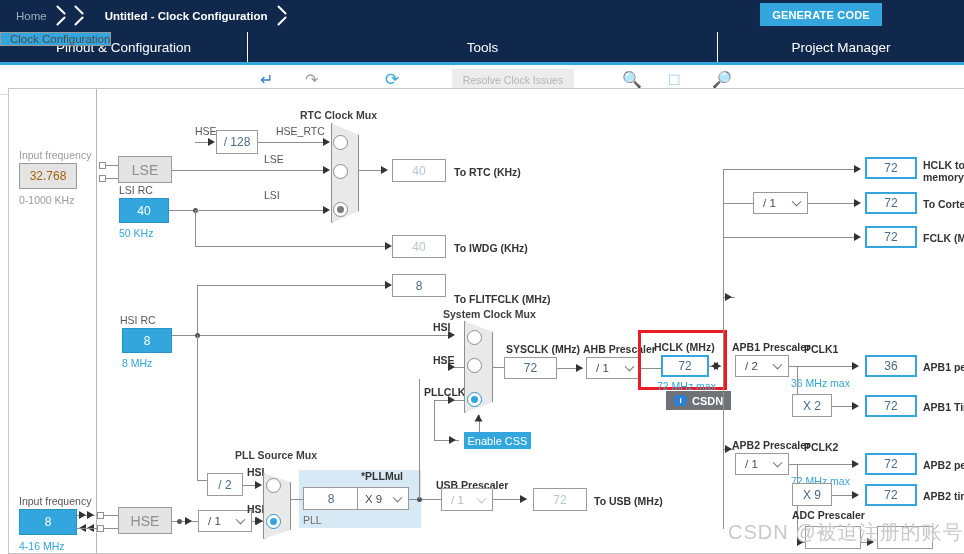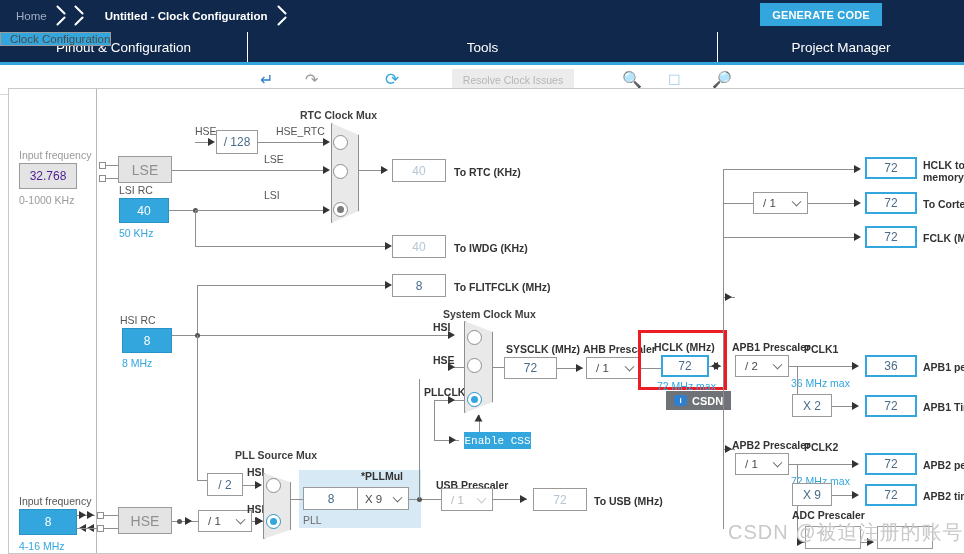--- a/index.html
+++ b/index.html
@@ -90,21 +90,21 @@
     position: absolute; border: 1px solid #9a9a9a; background: #fff;
     font-size: 12px; color: #4a6b87; display: flex;
     align-items: center; justify-content: center;
   }
   .vbox.hl { border: 2px solid #33a6dd; color: #4a6b87; }
   .vbox.dis { color: #b5c6d4; background: #fff; }
   .vbox.blue {
     background: #33a6dd; border: 1px solid #2a93c6; color: #ffffff;
     font-size: 12px;
   }
-  .vbox.grey { background: #e4e4e4; color: #4c1d95; }
+  .vbox.grey { background: #e4e4e4; color: #a16207; }
   .sel {
     position: absolute; border: 1px solid #9a9a9a; background: #fff;
     font-size: 11.5px; color: #4a4a4a; display: flex;
     align-items: center; padding-left: 9px;
   }
   .sel.dis { color: #b9b9b9; }
   .sel .cv {
     position: absolute; right: 7px; top: 50%; width: 7px; height: 7px;
     border-right: 1.6px solid #6a6a6a; border-bottom: 1.6px solid #6a6a6a;
     transform: translateY(-70%) rotate(45deg);
@@ -133,21 +133,21 @@
     width: 7px; height: 7px; border-radius: 50%; background: #33a6dd;
   }
   .radio.ongrey::after {
     content: ""; position: absolute; left: 3px; top: 3px;
     width: 7px; height: 7px; border-radius: 50%; background: #7a7a7a;
   }
 
   .pllbg { position: absolute; background: #d7e9f5; }
   .cssbtn {
     position: absolute; background: #33a6dd; color: #fff; font-size: 11px;
-    display: flex; align-items: center; justify-content: center; font-family: Liberation Mono, monospace;
+    display: flex; align-items: center; justify-content: center;
   }
   .tip {
     position: absolute; background: #6f7377; color: #fff;
     display: flex; align-items: center; gap: 5px; padding: 0 8px;
     font-size: 11px; font-weight: bold; height: 19px;
   }
   .tip .bub {
     width: 13px; height: 11px; background: #2f7fd0; border-radius: 3px;
     position: relative; color: #fff; font-size: 8px; font-weight: bold;
     display: flex; align-items: center; justify-content: center;
@@ -244,21 +244,21 @@
 
   <div class="hw" style="left:350px;top:81px;width:27px"></div>
   <div class="arr" style="left:372px;top:77px"></div>
   <div class="vbox dis" style="left:383px;top:70px;width:54px;height:23px">40</div>
   <div class="lbl dark" style="left:445px;top:77px">To RTC (KHz)</div>
 
   <div class="vbox dis" style="left:383px;top:146px;width:54px;height:23px">40</div>
   <div class="lbl dark" style="left:445px;top:153px">To IWDG (KHz)</div>
 
   <div class="vbox" style="left:383px;top:185px;width:54px;height:23px">8</div>
-  <div class="lbl dark" style="left:445px;top:192px">To FLITFCLK (MHz)</div>
+  <div class="lbl dark" style="left:445px;top:204px">To FLITFCLK (MHz)</div>
   <div class="arr" style="left:376px;top:192px"></div>
   <div class="hw" style="left:188px;top:196px;width:188px"></div>
   <div class="vw" style="left:188px;top:196px;height:50px"></div>
 
   <div class="lbl" style="left:111px;top:225px">HSI RC</div>
   <div class="vbox blue" style="left:113px;top:239px;width:50px;height:25px">8</div>
   <div class="lbl blue" style="left:113px;top:268px">8 MHz</div>
   <div class="hw" style="left:163px;top:246px;width:276px"></div>
   <div class="dot" style="left:186px;top:244px"></div>
   <div class="arr" style="left:439px;top:242px"></div>

